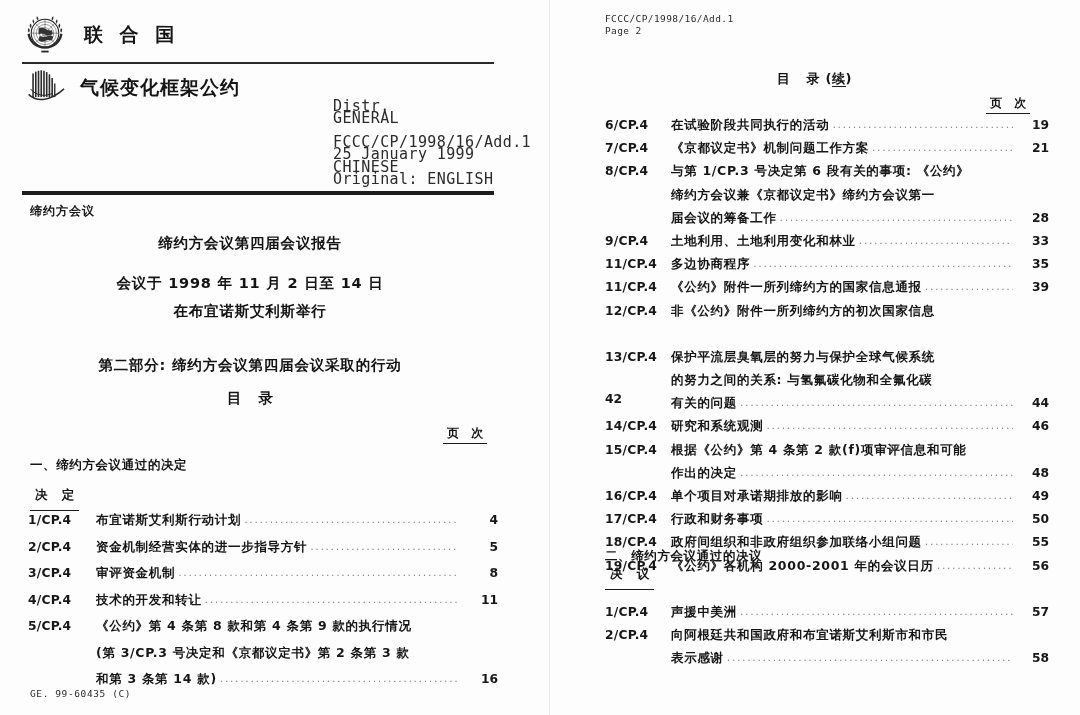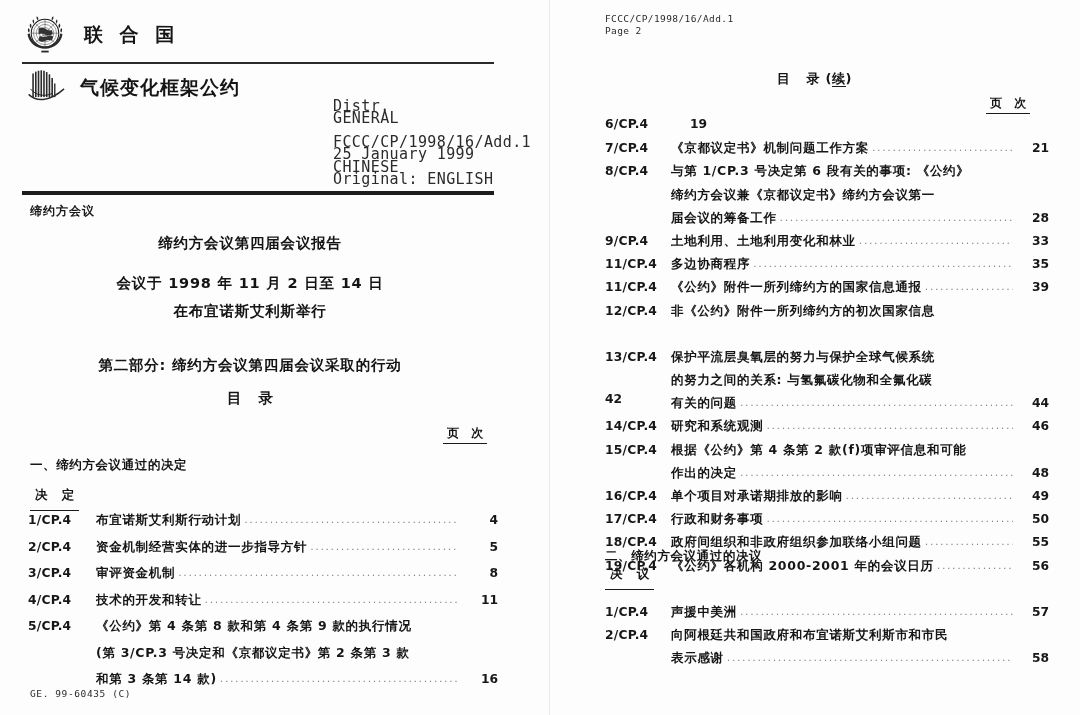--- a/index.html
+++ b/index.html
@@ -397,20 +397,24 @@
 
   <div class="toc-cont-head">
     <span class="mu">目 录</span><span>(</span><span class="cont">续</span><span>)</span>
   </div>
 
   <div class="pagecol-head" style="left:437px; top:95px;">页 次</div>
 
   <div class="toc" id="right-toc" style="left:56px; top:117px; width:444px;">
       <div class="toc-row" style="height: 23.2px;">
         <div class="toc-num" style="flex-basis: 66px;">6/CP.4</div>
+        <div class="toc-mid">
+          <span class="toc-text">在试验阶段共同执行的活动</span>
+          <span class="leader"></span>
+        </div>
         <div class="toc-page" style="flex-basis: 36px;">19</div>
       </div>
       <div class="toc-row" style="height: 23.2px;">
         <div class="toc-num" style="flex-basis: 66px;">7/CP.4</div>
         <div class="toc-mid">
           <span class="toc-text">《京都议定书》机制问题工作方案</span>
           <span class="leader"></span>
         </div>
         <div class="toc-page" style="flex-basis: 36px;">21</div>
       </div>

